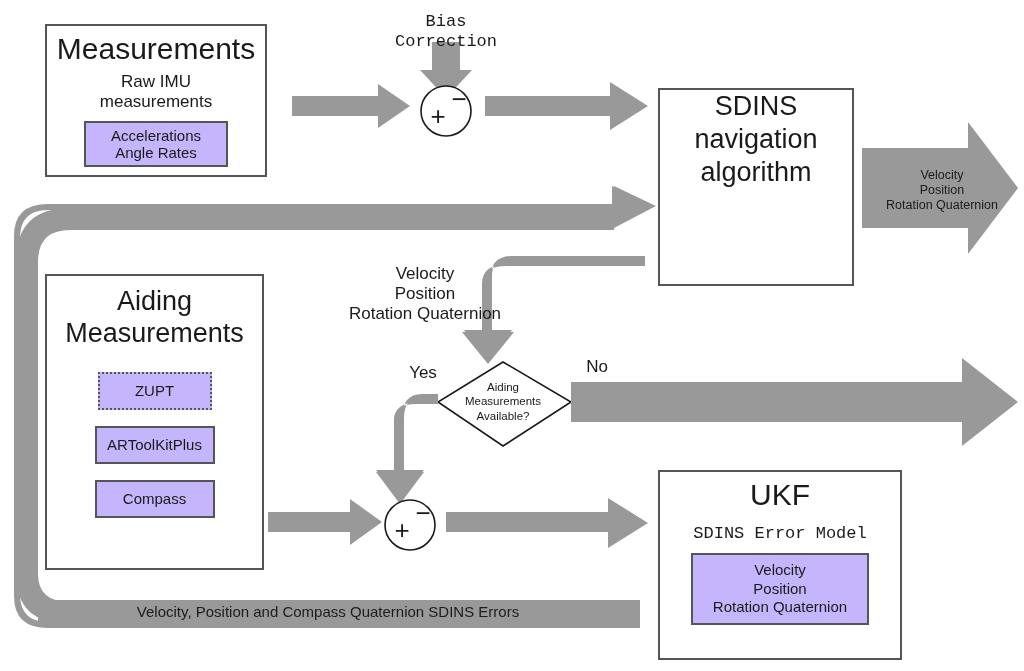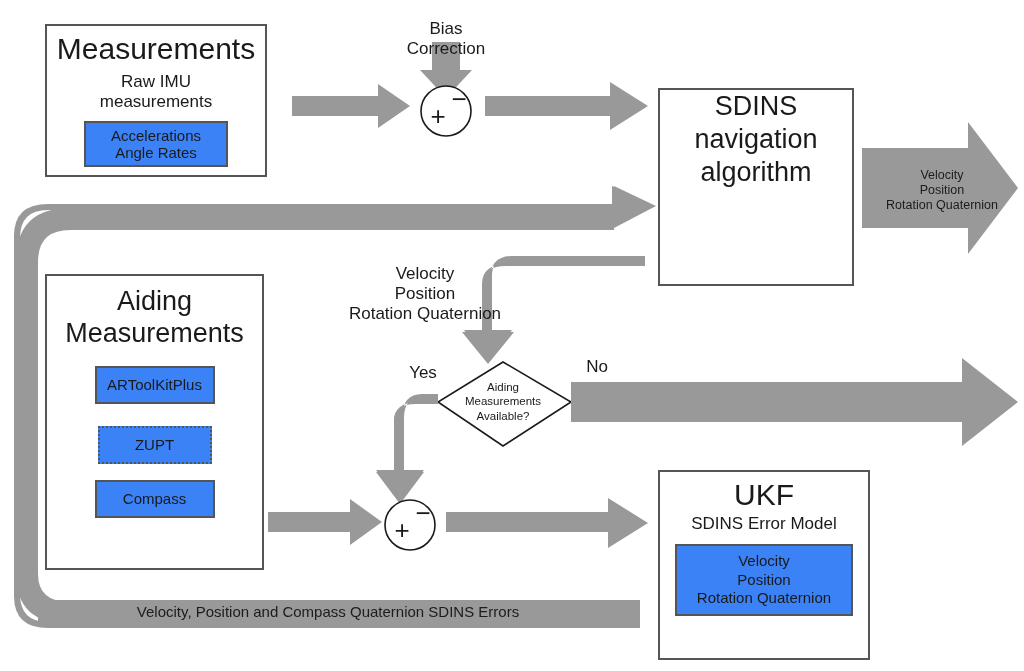--- a/index.html
+++ b/index.html
@@ -28,21 +28,21 @@
     box-sizing: border-box;
     border: 2px solid #555555;
     background: #ffffff;
     display: flex;
     flex-direction: column;
     align-items: center;
   }
   .inner-box {
     box-sizing: border-box;
     border: 2px solid #555555;
-    background: #3b82f6;
+    background: #c4b5fd;
     display: flex;
     flex-direction: column;
     align-items: center;
     justify-content: center;
     text-align: center;
   }
   .inner-box.dotted { border-style: dotted; border-width: 2px; }
   .lbl {
     position: absolute;
     text-align: center;
@@ -151,36 +151,36 @@
   <div class="box" style="left:658px; top:88px; width:196px; height:198px; justify-content:flex-start;">
     <div class="title-lg" style="white-space:pre-line; text-align:center; line-height:1.22;">SDINS
 navigation
 algorithm</div>
   </div>
 
   <div class="box" style="left:45px; top:274px; width:219px; height:296px; padding-top:10px;">
     <div class="title-lg" style="white-space:pre-line; text-align:center; line-height:1.18;">Aiding
 Measurements</div>
 
+    <div class="inner-box dotted txt-sm" style="width:114px; height:38px; margin-top:22px;">ZUPT</div>
+
     <div class="inner-box txt-sm" style="width:120px; height:38px; margin-top:16px;">ARToolKitPlus</div>
 
-    <div class="inner-box dotted txt-sm" style="width:114px; height:38px; margin-top:22px;">ZUPT</div>
-
     <div class="inner-box txt-sm" style="width:120px; height:38px; margin-top:16px;">Compass</div>
   </div>
 
-  <div class="box" style="left:658px; top:470px; width:212px; height:190px; padding-top:6px;">
+  <div class="box" style="left:658px; top:470px; width:244px; height:190px; padding-top:6px;">
     <div class="title-xl">UKF</div>
-    <div class="txt-md" style="margin-top:2px;">SDINS Error Model</div>
+    <div class="txt-md" style="margin-top:12px;font-family:Liberation Mono, monospace;">SDINS Error Model</div>
     <div class="inner-box txt-sm" style="white-space:pre-line; width:178px; height:72px; margin-top:10px; line-height:1.24;">Velocity
 Position
 Rotation Quaternion</div>
   </div>
 
-  <div class="lbl txt-md" style="left:386px; top:19px; width:120px;">Bias
+  <div class="lbl txt-md" style="left:386px; top:12px; width:120px;font-family:Liberation Mono, monospace;">Bias
 Correction</div>
 
   <div class="lbl txt-xs on-arrow" style="left:877px; top:168px; width:130px;">Velocity
 Position
 Rotation Quaternion</div>
 
   <div class="lbl txt-md" style="left:340px; top:264px; width:170px; text-align:center;">Velocity
 Position
 Rotation Quaternion</div>
 

